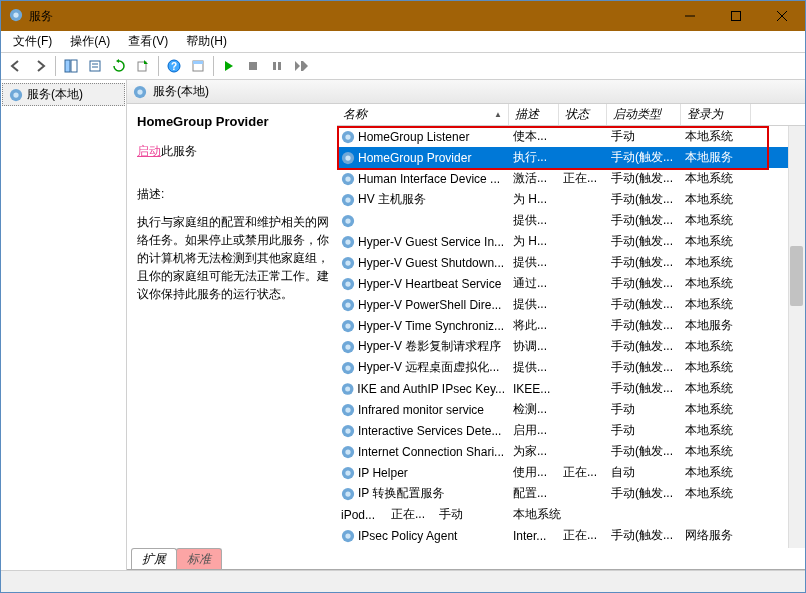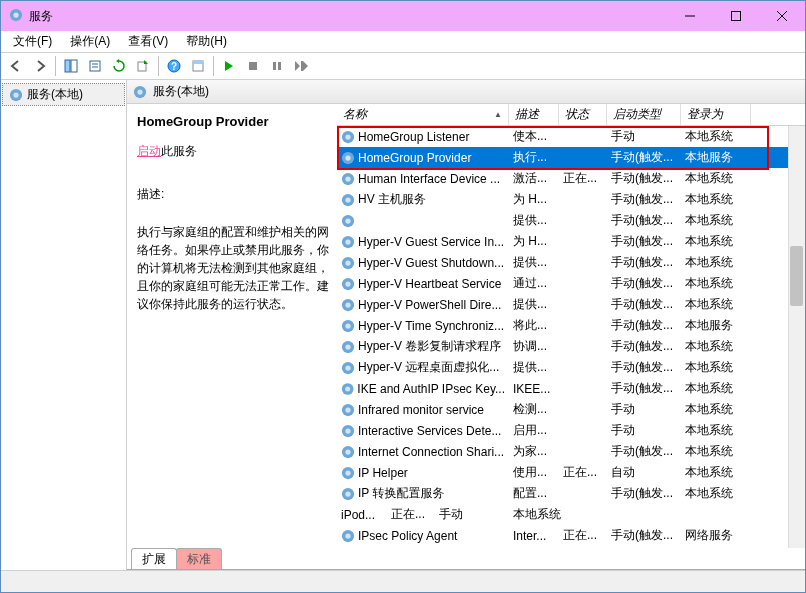--- a/index.html
+++ b/index.html
@@ -1,36 +1,36 @@
 <!DOCTYPE html>
 <html><head>
 <meta charset="utf-8">
 <style>
 * { box-sizing: border-box; margin: 0; padding: 0; }
 body { font-family: "Microsoft YaHei", "Segoe UI", sans-serif; font-size: 12px; background: #fff; color: #000; width: 806px; height: 593px; overflow: hidden; border: 1px solid #5a8cc0; display: flex; flex-direction: column; }
-.titlebar { height: 30px; display: flex; align-items: center; padding: 0 0 0 8px; background: #f0abfc; }
+.titlebar { height: 30px; display: flex; align-items: center; padding: 0 0 0 8px; background: #a16207; }
 .titlebar .ticon { margin-right: 6px; }
 .titlebar .ttext { flex: 1; font-size: 12px; }
 .winbtns { display: flex; }
 .winbtn { width: 46px; height: 30px; display: flex; align-items: center; justify-content: center; }
 .menubar { height: 21px; display: flex; align-items: center; padding: 0 4px; gap: 2px; }
 .menuitem { padding: 2px 8px; }
 .toolbar { height: 28px; display: flex; align-items: center; padding: 2px 4px; gap: 2px; border-top: 1px solid #d0d0d0; border-bottom: 1px solid #d0d0d0; background: #fff; }
 .tbtn { width: 22px; height: 22px; display: flex; align-items: center; justify-content: center; border: 1px solid transparent; }
 .tsep { width: 1px; height: 20px; background: #c0c0c0; margin: 0 2px; }
 .mainarea { flex: 1; display: flex; overflow: hidden; }
 .leftpane { width: 126px; border-right: 1px solid #d0d0d0; background: #fff; padding-top: 2px; }
 .treeitem { display: flex; align-items: center; padding: 2px 4px 2px 6px; gap: 4px; background: #f0f0f0; border: 1px dotted #888; margin: 1px; }
 .rightpane { flex: 1; display: flex; flex-direction: column; overflow: hidden; position: relative; }
 .rightheader { height: 24px; background: linear-gradient(#f8f8f8,#e8e8e8); border-bottom: 1px solid #d0d0d0; display: flex; align-items: center; padding: 0 6px; gap: 6px; }
 .content { flex: 1; display: flex; overflow: hidden; }
 .detailpane { width: 210px; padding: 10px 8px 8px 10px; overflow: hidden; }
 .detailpane .stitle { font-weight: bold; font-size: 13px; margin-bottom: 14px; }
 .detailpane .slink { color: #ec4899; text-decoration: underline; cursor: pointer; }
-.detailpane .sdesc-label { margin-top: 26px; margin-bottom: 20px; }
+.detailpane .sdesc-label { margin-top: 26px; margin-bottom: 10px; }
 .detailpane .sdesc { line-height: 1.5; }
 .listpane { flex: 1; display: flex; flex-direction: column; overflow: hidden; position: relative; }
 .colhead { display: flex; height: 22px; border-bottom: 1px solid #d0d0d0; background: #fff; }
 .colhead .col { border-right: 1px solid #e0e0e0; padding: 3px 6px; font-size: 12px; background: #fff; display:flex; align-items:center;font-style:italic; }
 .col.c-name { width: 172px; }
 .col.c-desc { width: 50px; }
 .col.c-stat { width: 48px; }
 .col.c-start { width: 74px; }
 .col.c-logon { width: 70px; }
 .sortarrow { margin-left: auto; font-size: 8px; color: #555; }
@@ -38,21 +38,21 @@
 .row { display: flex; height: 21px; align-items: center; }
 .row.sel { background: #0078d7; color: #fff; }
 .row .cell { padding: 0 4px; overflow: hidden; white-space: nowrap; text-overflow: ellipsis; font-size: 12px; }
 .cell.c-name { width: 172px; display: flex; align-items: center; gap: 3px; }
 .cell.c-desc { width: 50px; }
 .cell.c-stat { width: 48px; }
 .cell.c-start { width: 74px; }
 .cell.c-logon { width: 70px; }
 .highlight-box { position: absolute; border: 2px solid #d00; pointer-events: none; }
 .tabstrip { height: 22px; display: flex; align-items: flex-end; padding-left: 4px; }
-.tab { padding: 2px 10px; border: 1px solid #aaa; border-bottom: none; background: #fff; border-radius: 3px 3px 0 0; font-size: 12px; position: relative; top: 0; }
+.tab { padding: 2px 10px; border: 1px solid #aaa; border-bottom: none; background: #fff; border-radius: 3px 3px 0 0; font-size: 12px; position: relative; top: 0; font-style: italic; }
 .tab.inactive { background: #fca5a5; color: #555; }
 .tabstrip .tab + .tab { margin-left: -1px; }
 .tabborder { height: 1px; background: #aaa; margin-top: -1px; position: relative; }
 .statusbar { height: 22px; border-top: 1px solid #d0d0d0; background: #f0f0f0; }
 svg.gear { width: 14px; height: 14px; }
 svg.gear .g1 { fill: #6fa8d8; }
 svg.gear .g2 { fill: #cde5f7; }
 .scroll-hint { position:absolute; right:0; top:22px; bottom:0; width:17px; background:#f0f0f0; border-left:1px solid #ddd; }
 .scroll-thumb { position:absolute; right:2px; width:13px; background:#c2c2c2; border-radius:2px; }
 </style>

